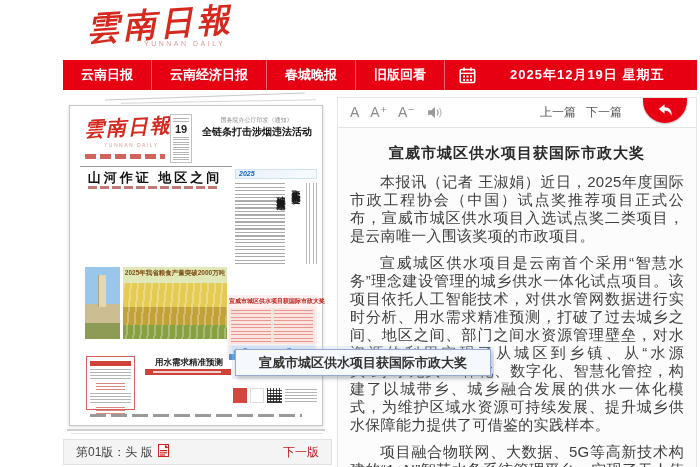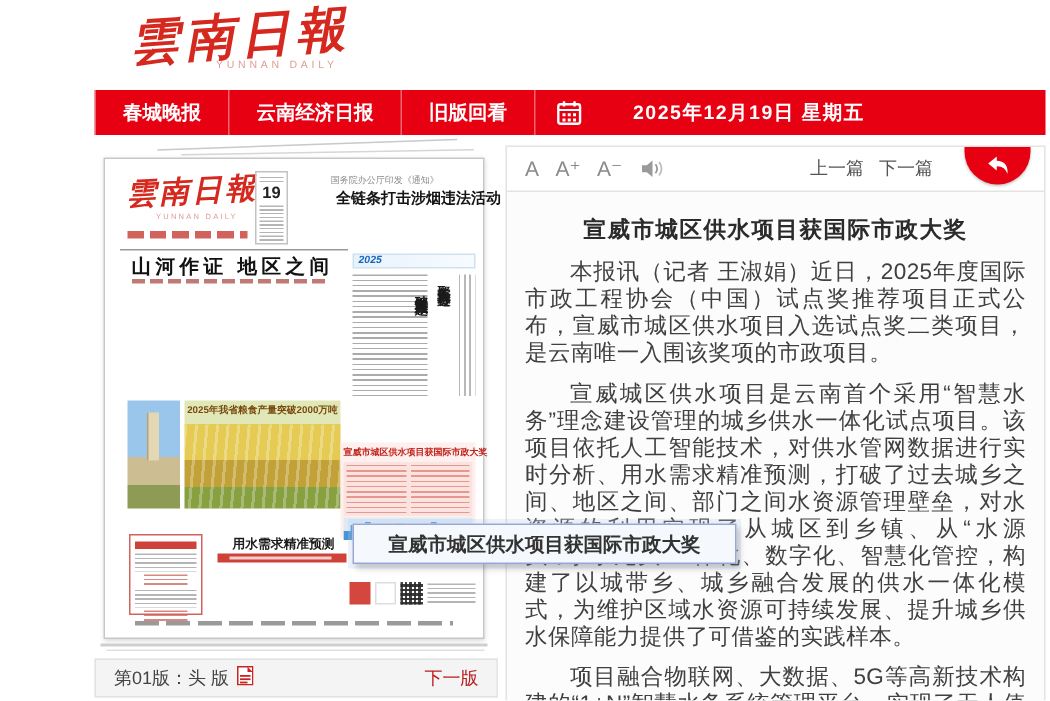--- a/index.html
+++ b/index.html
@@ -32,21 +32,21 @@
   .mast-logo{left:14px;top:8px;font-family:"DejaVu Serif","Liberation Serif",serif;font-style:italic;font-weight:bold;
     font-size:20px;color:#d5281e;letter-spacing:2px;transform:rotate(-3deg);}
   .mast-en{left:34px;top:36px;font-size:5px;color:#dc9a93;letter-spacing:1.5px;}
   .mast-slogan{left:15px;top:48px;width:80px;height:5px;
     background:repeating-linear-gradient(90deg,#d2625c 0 11px,transparent 11px 15px);}
   .daybox{left:100px;top:8px;width:22px;height:49px;border:1px solid #c2c2c2;padding:2px 2px;}
   .daybox .mini{position:static;display:block;height:4px;margin:1px 0;
     background:repeating-linear-gradient(180deg,#b5b5b5 0 1px,transparent 1px 2.5px);}
   .daybox .day{position:static;display:block;text-align:center;font-size:11px;font-weight:bold;color:#222;line-height:13px;}
   .kicker{left:127px;top:10px;width:119px;font-size:6px;color:#8a8a8a;text-align:center;white-space:nowrap;}
-  .tophead{left:145px;top:19px;width:119px;font-size:10px;font-weight:bold;color:#141414;text-align:right;white-space:nowrap;}
+  .tophead{left:132px;top:19px;width:119px;font-size:10px;font-weight:bold;color:#141414;text-align:left;white-space:nowrap;}
   .topcols{left:127px;top:34px;width:119px;height:26px;display:flex;gap:4px;}
   .col{flex:1;background:repeating-linear-gradient(180deg,#ababab 0 1px,transparent 1px 3.5px);}
   .col.pinkish{background:repeating-linear-gradient(180deg,#e8978f 0 1px,transparent 1px 3.5px);}
   .rule{left:10px;top:60px;width:152px;height:1px;background:#9a9a9a;}
   .mainhead{left:8px;top:63px;width:154px;font-size:13px;font-weight:bold;color:#111;letter-spacing:3px;
     text-align:center;white-space:nowrap;}
   .mainsub{left:18px;top:80px;width:132px;height:3px;
     background:repeating-linear-gradient(90deg,#c07a74 0 9px,transparent 9px 12px);}
   .bodycols{left:8px;top:87px;width:154px;height:71px;display:flex;gap:4px;}
   .banner{left:165px;top:63px;width:82px;height:10px;background:linear-gradient(90deg,#e8f2fb,#f7fbff);
@@ -134,22 +134,23 @@
 <body>
 
 <div id="app">
 
   <div class="site-logo">
     <span class="zh">雲南日報</span>
     <span class="en">YUNNAN DAILY</span>
   </div>
 
   <div class="navbar">
+    <div class="nav-item">云南日报</div>
+    <div class="nav-item sep">云南经济日报</div>
     <div class="nav-item sep">春城晚报</div>
-    <div class="nav-item sep">云南经济日报</div>
     <div class="nav-item sep">旧版回看</div>
     <div class="nav-cal">
       <svg width="17" height="17" viewBox="0 0 17 17">
         <rect x="1.2" y="2.5" width="14.5" height="13" rx="1.5" fill="none" stroke="#fff" stroke-width="1.6"></rect>
         <line x1="5" y1="0.5" x2="5" y2="4" stroke="#fff" stroke-width="1.6"></line>
         <line x1="12" y1="0.5" x2="12" y2="4" stroke="#fff" stroke-width="1.6"></line>
         <line x1="1.5" y1="6.3" x2="15.5" y2="6.3" stroke="#fff" stroke-width="1.3"></line>
         <rect x="4" y="8.5" width="2" height="2" fill="#fff"></rect>
           <rect x="7.5" y="8.5" width="2" height="2" fill="#fff"></rect>
         <rect x="11" y="8.5" width="2" height="2" fill="#fff"></rect>

